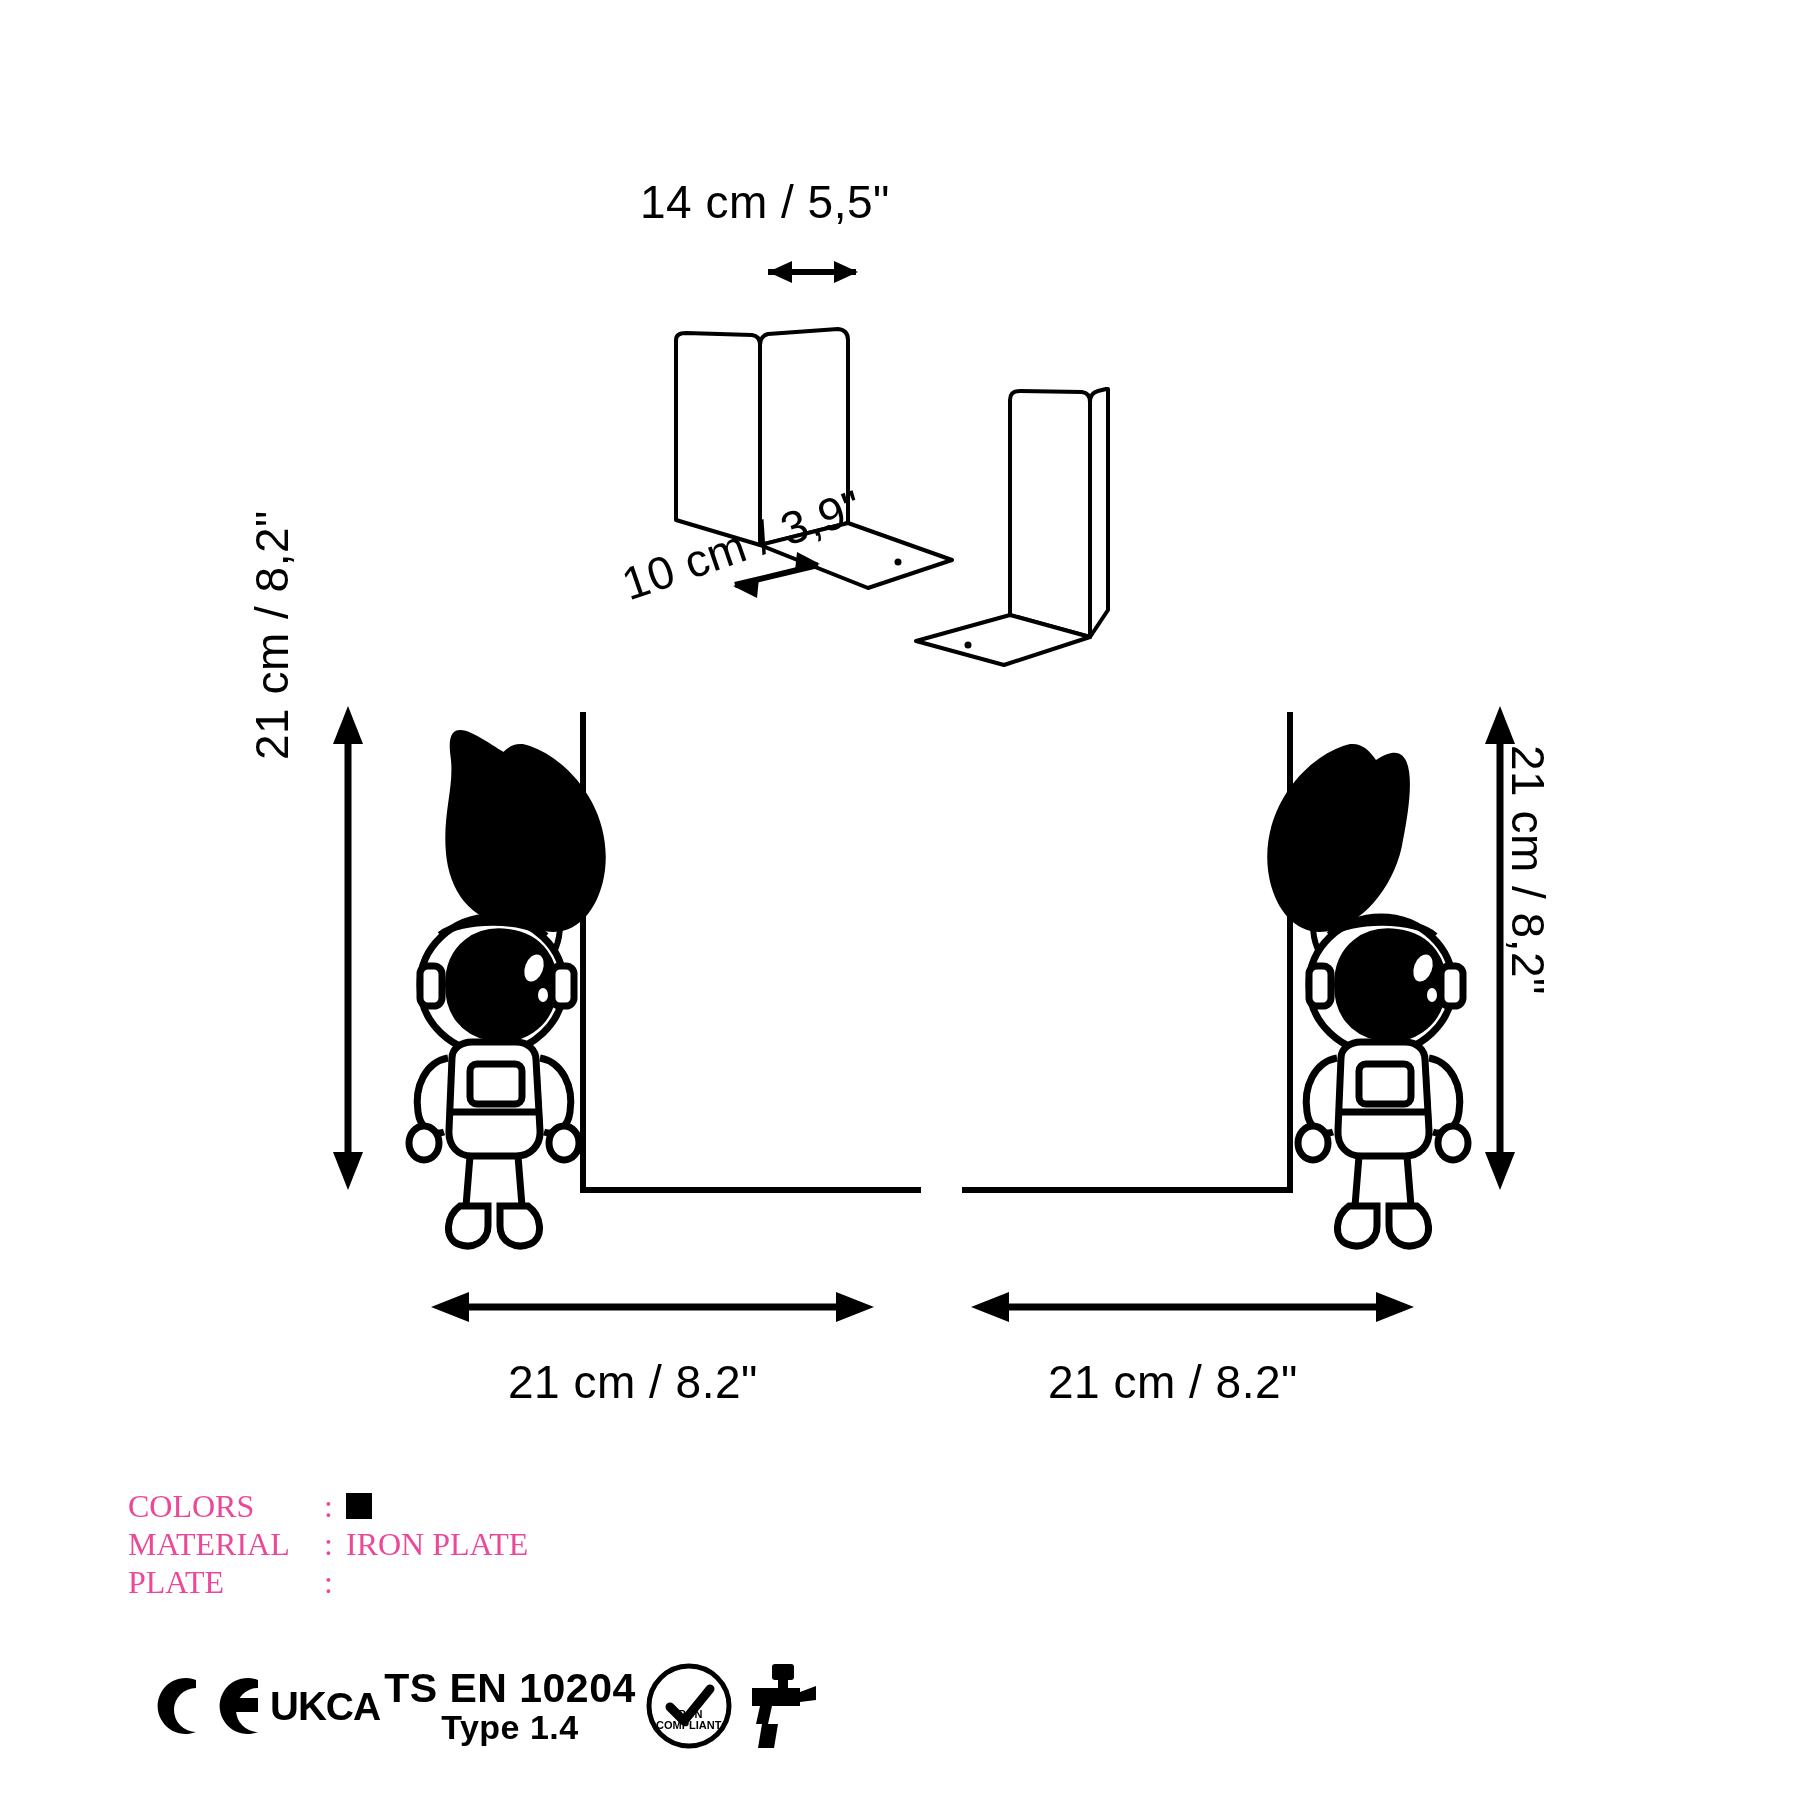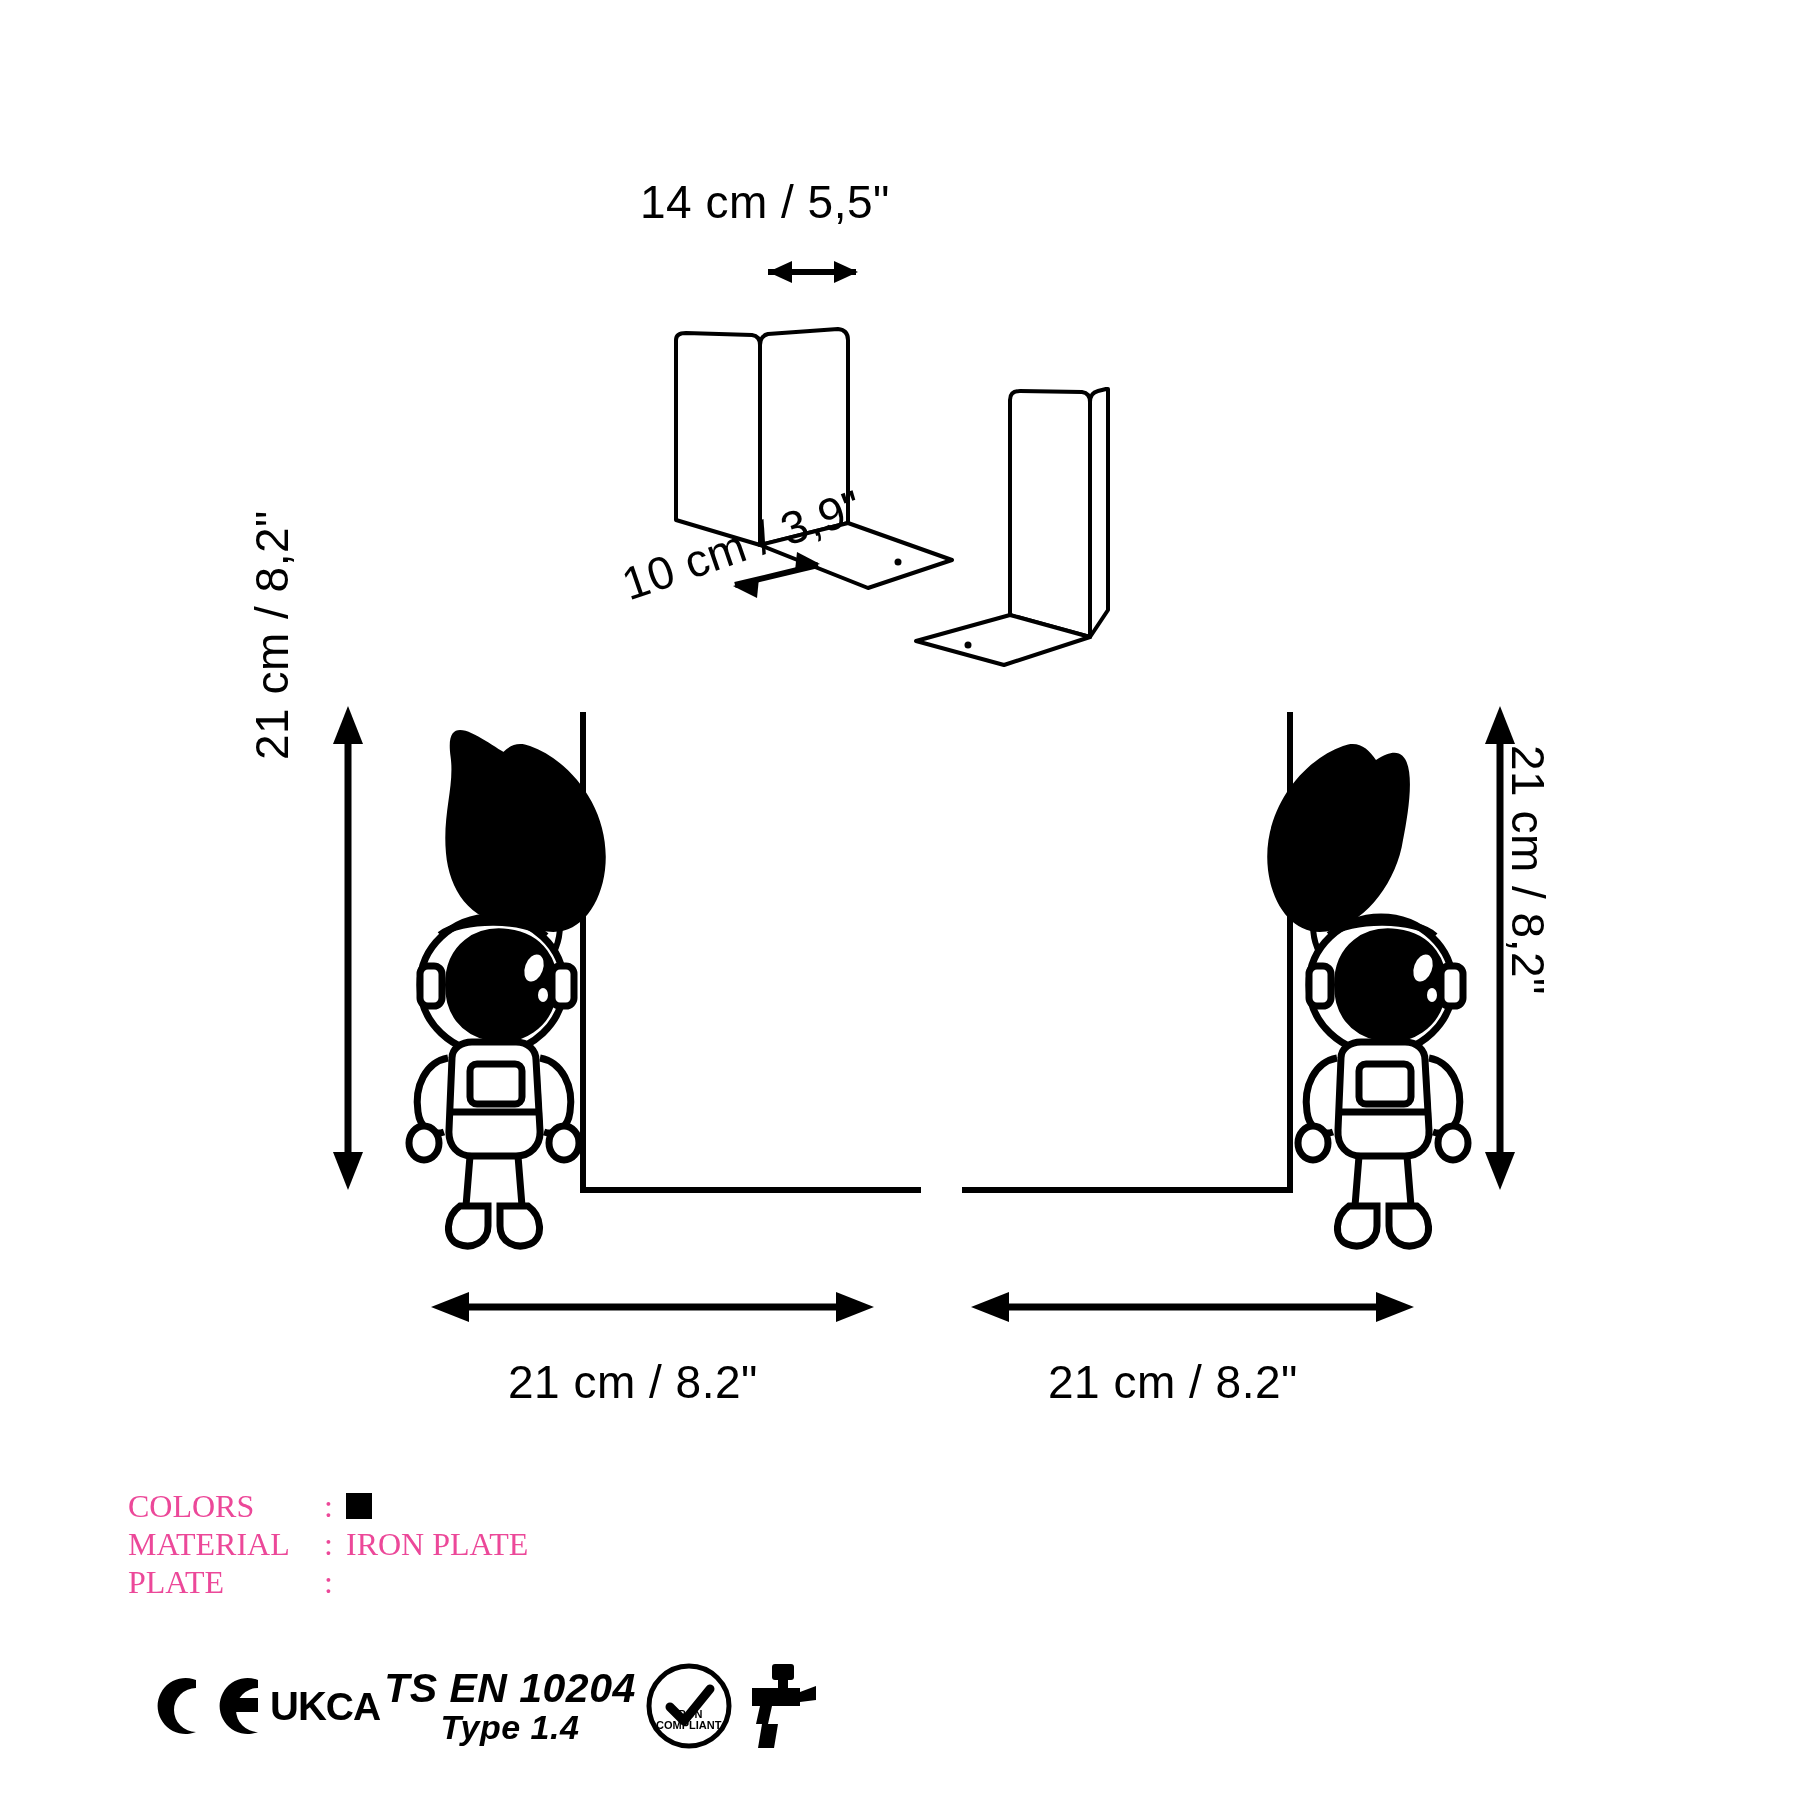--- a/index.html
+++ b/index.html
@@ -100,21 +100,20 @@
     top: 1662px;
     display: flex;
     align-items: center;
   }
   .cert-item { display: flex; align-items: center; }
   .ts-block {
     font-family: "Liberation Sans", sans-serif;
     color: #000;
     line-height: 1.05;
     margin-left: 4px;
-    font-style: italic;
   }
   .ts-line1 { font-size: 41px; font-weight: 700; letter-spacing: 0.5px; }
   .ts-line2 { font-size: 34px; font-weight: 700; text-align: center; letter-spacing: 0.5px;}
 </style>
 </head>
 <body>
 
 <div class="stage">
 
   <svg width="1800" height="1800" viewBox="0 0 1800 1800" style="position:absolute;left:0;top:0;">

